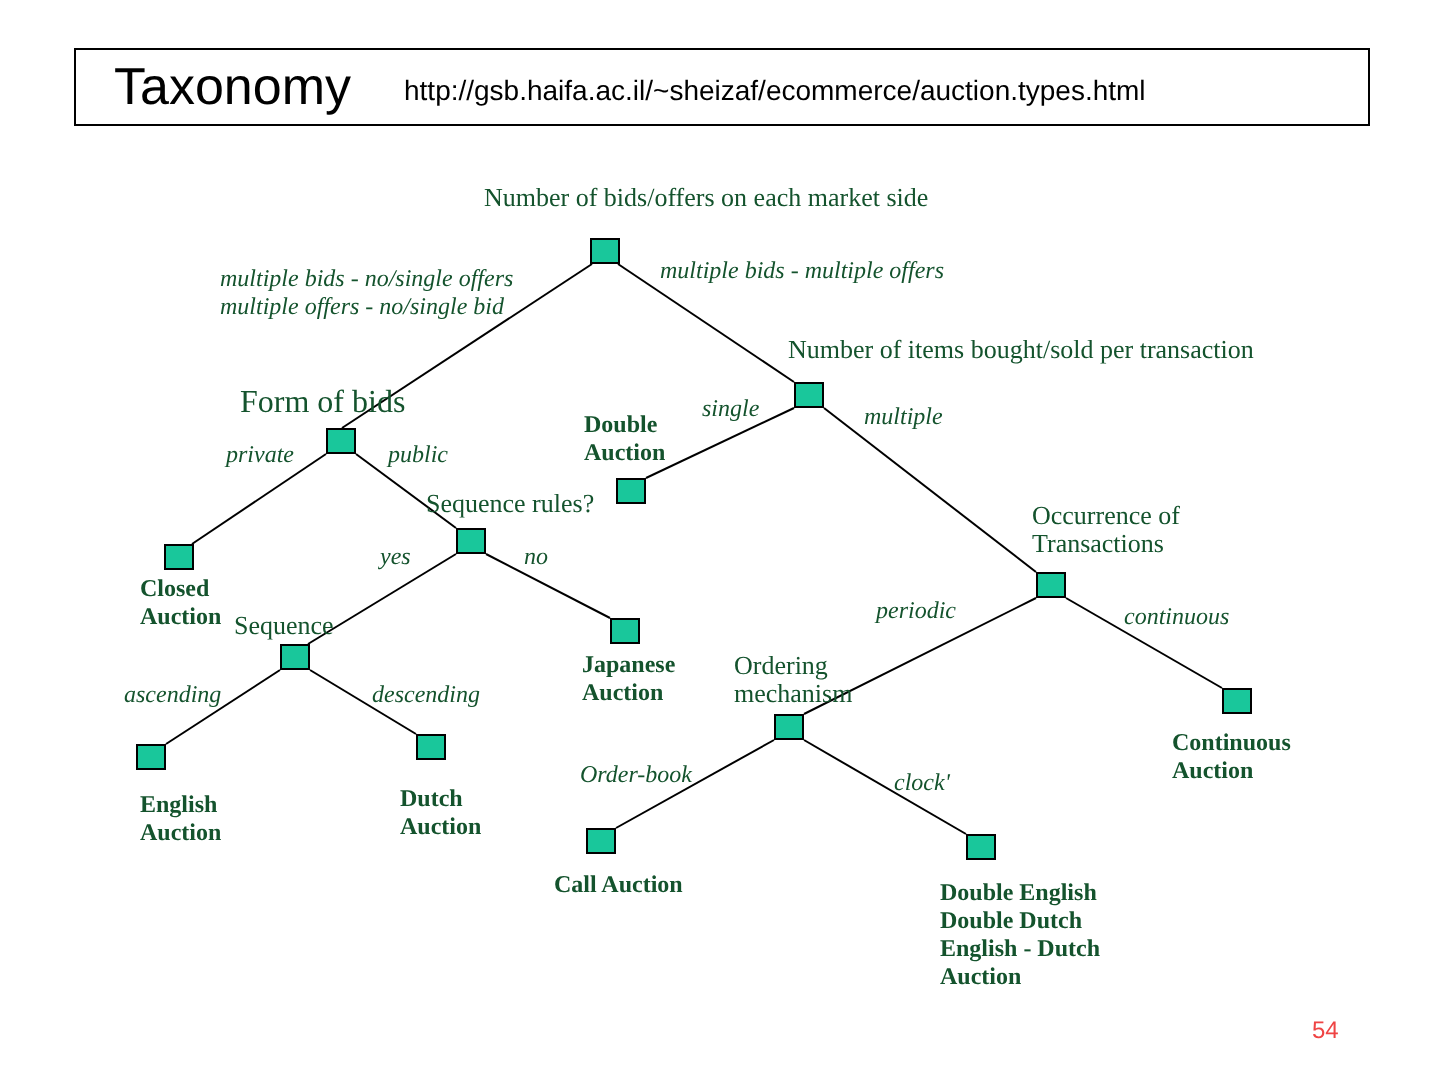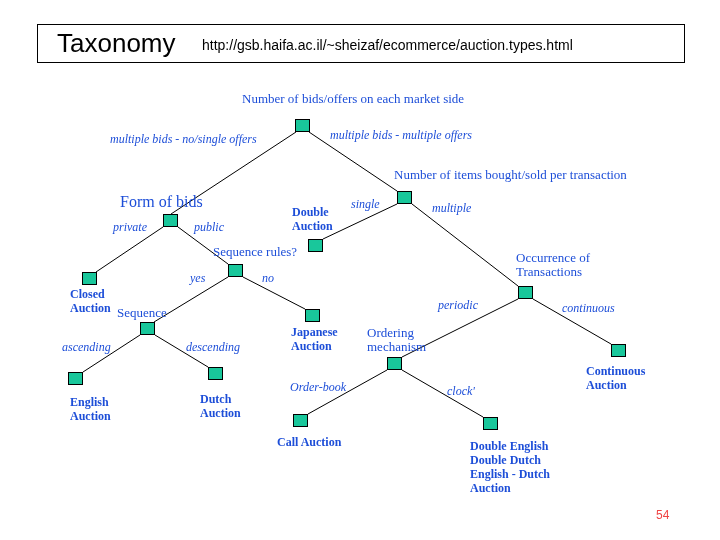--- a/index.html
+++ b/index.html
@@ -27,21 +27,21 @@
 
   
   #edges{position:absolute;left:0;top:0;width:720px;height:540px;}
   #nodes{position:absolute;left:0;top:0;width:720px;height:540px;}
 
   .node{
     position:absolute;width:15px;height:13px;
     background:#19c79b;border:1px solid #000;box-sizing:border-box;
   }
 
-  .lab{position:absolute;white-space:pre;color:#1d4ed8;}
+  .lab{position:absolute;white-space:pre;color:#14532d;}
   .lab-plain{font-family:"Liberation Serif",serif;font-size:12px;line-height:13px;}
   .lab-ital{font-family:"Liberation Serif",serif;font-style:italic;font-size:12px;line-height:13px;}
   .lab-bold{font-family:"Liberation Serif",serif;font-weight:bold;font-size:12px;line-height:13px;}
 
   #page-number{
     position:absolute;left:656px;top:508px;
     font-family:"Liberation Sans",sans-serif;
     font-size:12px;color:#ef4444;
   }
 </style>
@@ -115,20 +115,21 @@
 
   <div class="lab lab-plain" style="left:516px;top:251px;font-size:13px;">Occurrence of</div>
   <div class="lab lab-plain" style="left:516px;top:265px;font-size:13px;">Transactions</div>
 
   <div class="lab lab-plain" style="left:117px;top:306px;font-size:13px;">Sequence</div>
 
   <div class="lab lab-plain" style="left:367px;top:326px;font-size:13px;">Ordering</div>
   <div class="lab lab-plain" style="left:367px;top:340px;font-size:13px;">mechanism</div>
 
   <div class="lab lab-ital" style="left:110px;top:133px;">multiple bids - no/single offers</div>
+  <div class="lab lab-ital" style="left:110px;top:147px;">multiple offers - no/single bid</div>
 
   <div class="lab lab-ital" style="left:330px;top:129px;">multiple bids - multiple offers</div>
 
   <div class="lab lab-ital" style="left:113px;top:221px;">private</div>
 
   <div class="lab lab-ital" style="left:194px;top:221px;">public</div>
 
   <div class="lab lab-ital" style="left:351px;top:198px;">single</div>
 
   <div class="lab lab-ital" style="left:432px;top:202px;">multiple</div>

